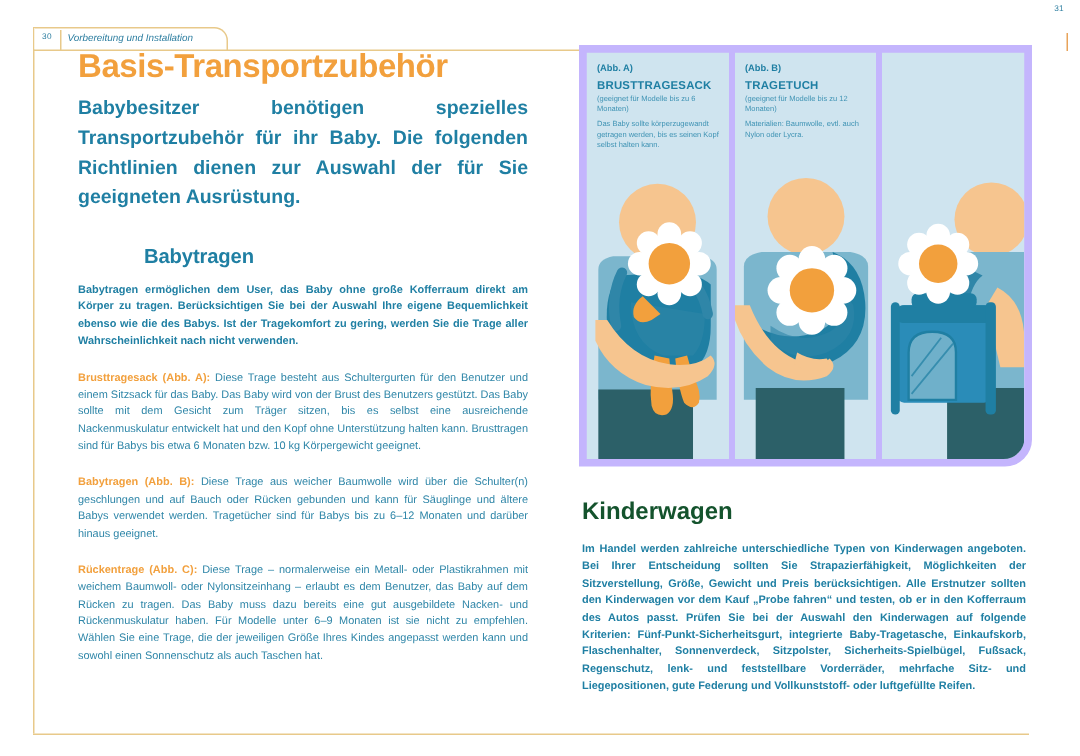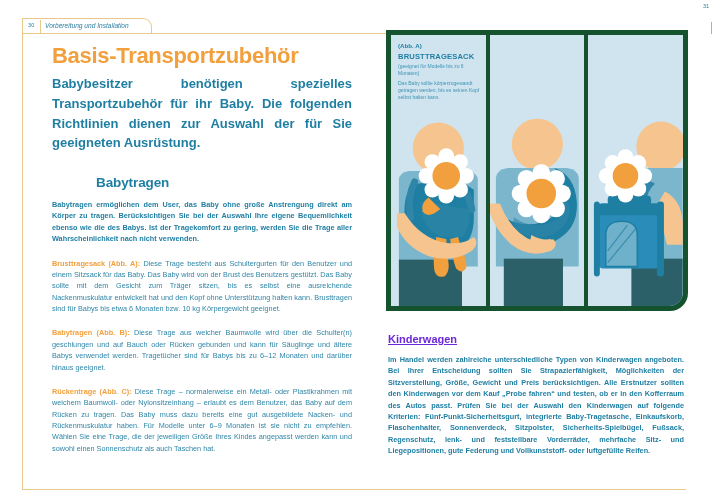--- a/index.html
+++ b/index.html
@@ -78,21 +78,21 @@
   .folio-right-tick {
     position: absolute;
     right: 8px; top: 22px;
     width: 1px; height: 12px;
     background: #e8a35a;
   }
 
   
   .col-left {
     position: absolute;
-    left: 52px; top: 44px;
+    left: 52px; top: 32px;
     width: 300px;
   }
   h1.title {
     margin: 0 0 7px 0;
     font-size: 22px;
     font-weight: bold;
     color: #f2a03d;
     letter-spacing: -.3px;
     line-height: 1.05;
   }
@@ -134,21 +134,21 @@
     left: 386px; top: 30px;
     width: 300px;
   }
 
   
   .illus {
     position: relative;
     width: 302px;
     height: 281px;
     box-sizing: border-box;
-    background: #14532d;
+    background: #c4b5fd;
     border-radius: 0 0 18px 0;
     padding: 5px;
   }
   .illus-inner {
     position: relative;
     width: 100%; height: 100%;
     display: flex;
     gap: 4px;
     border-radius: 0 0 14px 0;
     overflow: hidden;
@@ -186,24 +186,23 @@
 
   .art {
     position: absolute;
     left: 0; bottom: 0;
     width: 100%;
     height: 190px;
   }
 
   h2.sub2 {
     margin: 22px 0 9px 2px;
-    font-size: 11px;
-    font-weight: bold;
-    color: #6d28d9;
-    text-decoration: underline;
+    font-size: 16px;
+    font-weight: bold;
+    color: #14532d;
   }
   .col-right p.body { margin-left: 2px; width: 296px; }
 
   .rule-bottom {
     position: absolute;
     left: 22px; top: 489px;
     width: 664px; height: 1px;
     background: #e8c98a;
   }
 </style>
@@ -220,21 +219,21 @@
   <div class="rule-left"></div>
   <div class="rule-left-vert"></div>
   <div class="folio-right">31</div>
   <div class="folio-right-tick"></div>
 
   <div class="col-left">
     <h1 class="title">Basis-Transportzubehör</h1>
     <p class="lede">Babybesitzer benötigen spezielles Transportzubehör für ihr Baby. Die folgenden Richtlinien dienen zur Auswahl der für Sie geeigneten Ausrüstung.</p>
 
     <h2 class="sub">Babytragen</h2>
-    <p class="body bold">Babytragen ermöglichen dem User, das Baby ohne große Anstrengung direkt am Körper zu tragen. Berücksichtigen Sie bei der Auswahl Ihre eigene Bequemlichkeit ebenso wie die des Babys. Ist der Tragekomfort zu gering, werden Sie die Trage aller Wahrscheinlichkeit nach nicht verwenden.</p>
+    <p class="body bold">Babytragen ermöglichen dem User, das Baby ohne große Kofferraum direkt am Körper zu tragen. Berücksichtigen Sie bei der Auswahl Ihre eigene Bequemlichkeit ebenso wie die des Babys. Ist der Tragekomfort zu gering, werden Sie die Trage aller Wahrscheinlichkeit nach nicht verwenden.</p>
 
     <p class="body">
       <span class="runin">Brusttragesack (Abb. A):</span><span> Diese Trage besteht aus Schultergurten für den Benutzer und einem Sitzsack für das Baby. Das Baby wird von der Brust des Benutzers gestützt. Das Baby sollte mit dem Gesicht zum Träger sitzen, bis es selbst eine ausreichende Nackenmuskulatur entwickelt hat und den Kopf ohne Unterstützung halten kann. Brusttragen sind für Babys bis etwa 6 Monaten bzw. 10 kg Körpergewicht geeignet.</span>
     </p>
 
     <p class="body">
       <span class="runin">Babytragen (Abb. B):</span><span> Diese Trage aus weicher Baumwolle wird über die Schulter(n) geschlungen und auf Bauch oder Rücken gebunden und kann für Säuglinge und ältere Babys verwendet werden. Tragetücher sind für Babys bis zu 6–12 Monaten und darüber hinaus geeignet.</span>
     </p>
 
     <p class="body">
@@ -290,20 +289,29 @@
                 <circle cx="-20" cy="0" r="8"></circle>
                   <circle cx="-14" cy="-14" r="8"></circle>
                 <circle cx="0" cy="0" r="17"></circle>
               </g>
               <circle cx="0" cy="0" r="14" fill="#f2a03d"></circle>
             </g>
           </svg>
         </div>
 
         <div class="panel">
+          <div class="cap">
+            <div class="abb">(Abb. B)</div>
+            <div class="name">TRAGETUCH</div>
+            <div class="desc">
+              <span>(geeignet für Modelle bis zu 12 Monaten)</span>
+              <span class="gap"></span>
+              <span>Materialien: Baumwolle, evtl. auch Nylon oder Lycra.</span>
+            </div>
+          </div>
           <svg class="art" viewBox="0 0 96 190" preserveAspectRatio="xMidYMax meet">
             <circle cx="48" cy="26" r="26" fill="#f6c58f"></circle>
             <path d="M6 60 Q6 52 18 50 L78 50 Q90 52 90 60 L90 150 L6 150 Z" fill="#7bb6cd"></path>
             <rect x="14" y="142" width="60" height="48" fill="#2c6068"></rect>
 
             <path d="M66 50 Q86 58 88 84 Q90 112 66 124 Q40 136 20 120 Q10 110 14 100 Q34 112 56 104 Q74 96 70 74 Z" fill="#1f7fa3"></path>
             <path d="M24 100 Q44 114 64 104 Q78 96 74 78 L80 86 Q84 108 62 118 Q40 126 24 110 Z" fill="#2f86a8" opacity=".6"></path>
 
             <path d="M0 86 L10 86 Q22 116 44 124 Q58 128 64 122 Q70 128 62 134 Q40 142 22 128 Q6 114 0 96 Z" fill="#f6c58f"></path>
             <path d="M42 118 Q52 124 62 122 Q66 126 60 130 Q48 132 40 126 Z" fill="#f6c58f"></path>

